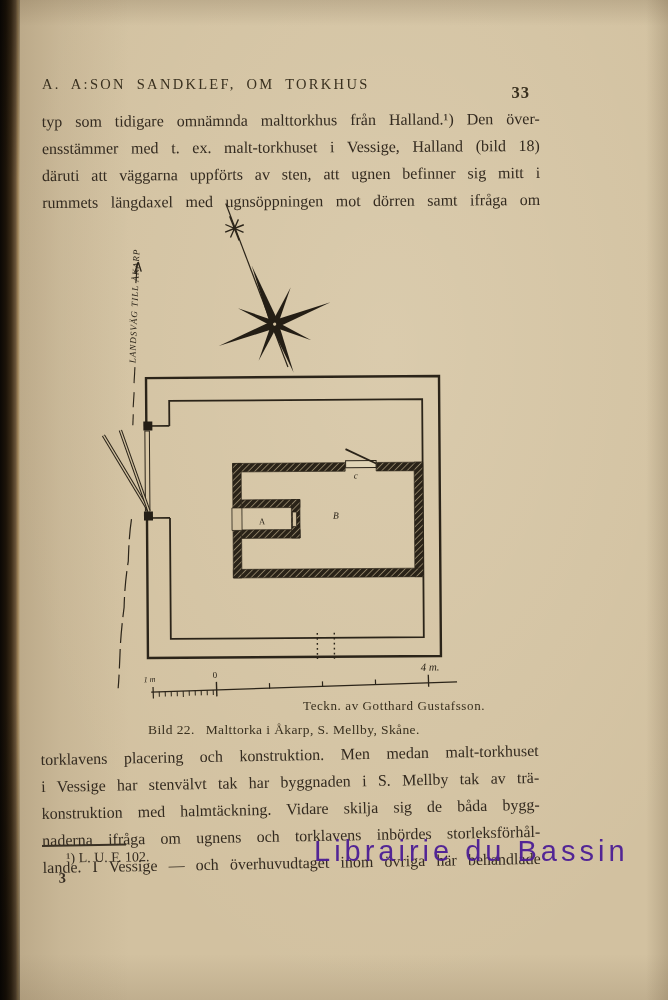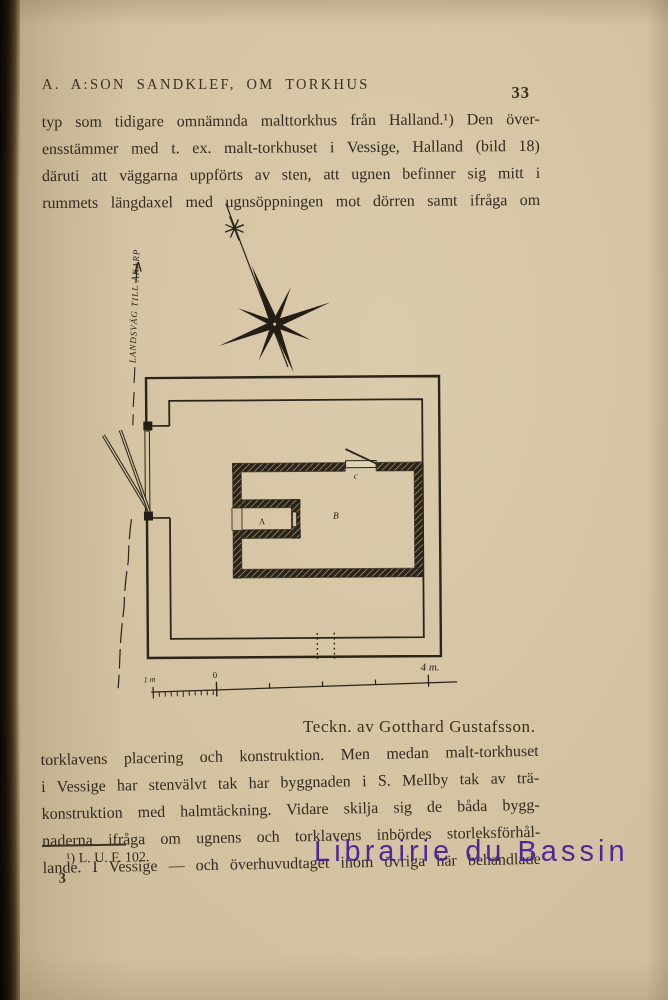--- a/index.html
+++ b/index.html
@@ -46,21 +46,21 @@
   .para .line{
     font-size:16px;line-height:27px;height:27px;overflow:hidden;
     text-align:justify;text-align-last:justify;
     color:#342b20;word-spacing:1.5px;
   }
   #para1{top:108px;transform:rotate(-0.35deg);transform-origin:0 50%;}
   #para2{top:746px;transform:rotate(-1.05deg);transform-origin:0 60%;}
   
   #figure-svg{position:absolute;left:0;top:0;width:668px;height:1000px;}
   .fig-credit{
-    position:absolute;left:303px;top:717px;font-size:17px;
+    position:absolute;left:303px;top:698px;font-size:13px;
     letter-spacing:.6px;color:#39301f;white-space:pre;
   }
   .fig-caption{
     position:absolute;left:148px;top:722px;font-size:13.5px;
     letter-spacing:.4px;color:#39301f;white-space:pre;
   }
   
   .footnote-block{position:absolute;left:42px;top:845px;transform:rotate(-1deg);transform-origin:0 0;}
   .footnote-rule{width:84px;height:1.8px;background:#3a3124;margin-bottom:4px;}
   .footnote-text{margin-left:24px;font-size:14px;color:#342b20;white-space:pre;}
@@ -206,20 +206,21 @@
         <line class="dline" x1="374.5" y1="686" x2="374.5" y2="691.5" stroke-width="1.2"></line>
         <line class="dline" x1="427.5" y1="683" x2="427.5" y2="695" stroke-width="1.3"></line>
         <text x="143" y="681" font-family="Liberation Serif, serif" font-style="italic" font-size="8" fill="#2b2419">1 m</text>
         <text x="212" y="679" font-family="Liberation Serif, serif" font-size="9" fill="#2b2419">0</text>
         <text x="420" y="679" font-family="Liberation Serif, serif" font-style="italic" font-size="11" fill="#2b2419">4 m.</text>
       </g>
     </g>
   </svg>
 
   <div class="fig-credit">Teckn. av Gotthard Gustafsson.</div>
+  <div class="fig-caption">Bild 22.  Malttorka i Åkarp, S. Mellby, Skåne.</div>
 
   <div class="para" id="para2">
     <div class="line">torklavens placering och konstruktion.  Men medan malt-torkhuset</div>
     <div class="line">i Vessige har stenvälvt tak har byggnaden i S. Mellby tak av trä-</div>
     <div class="line">konstruktion med halmtäckning.  Vidare skilja sig de båda bygg-</div>
     <div class="line">naderna ifråga om ugnens och torklavens inbördes storleksförhål-</div>
     <div class="line">lande.  I Vessige — och överhuvudtaget inom övriga här behandlade</div>
   </div>
 
   <div class="footnote-block">

